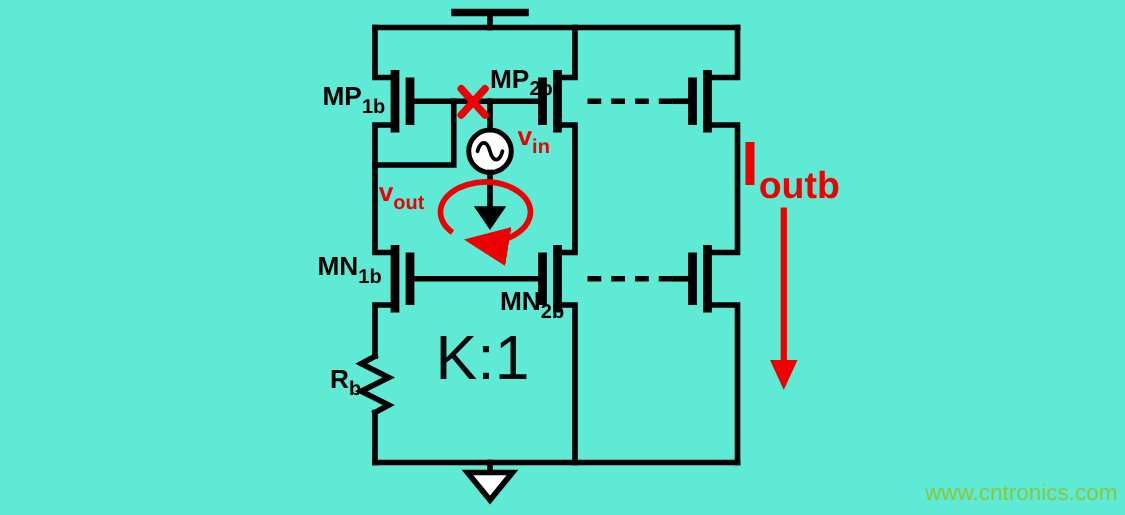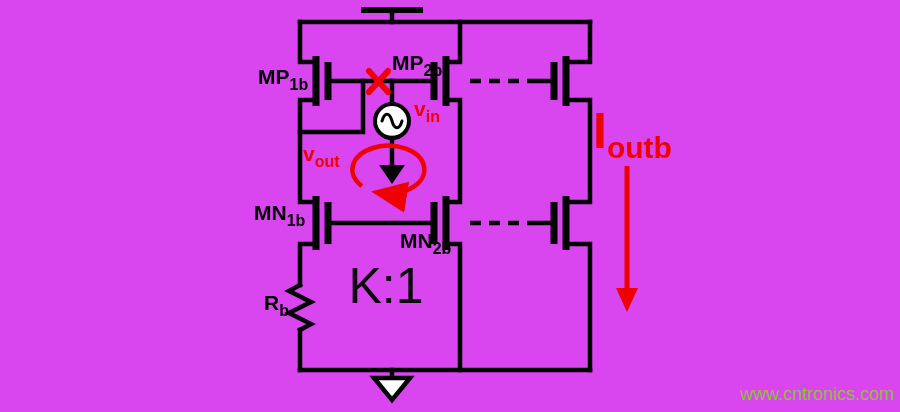--- a/index.html
+++ b/index.html
@@ -1,16 +1,16 @@
 <!DOCTYPE html>
 <html><head>
 <meta charset="utf-8">
 <style>
   html,body{margin:0;padding:0;background:#ffffff;}
-  .page{position:relative;width:900px;height:412px;background:#d946ef;overflow:hidden;}
+  .page{position:relative;width:900px;height:412px;background:#5eead4;overflow:hidden;}
   svg text{font-family:"Liberation Sans",sans-serif;}
   .lbl{font-size:21px;font-weight:bold;fill:#000;}
   .sub{font-size:16px;font-weight:bold;}
   .ann{fill:#ee0000;}
   .big{font-size:50px;font-weight:bold;}
   .bigsub{font-size:30px;font-weight:bold;}
   .ratio{font-size:50px;font-weight:400;fill:#0a0a0a;}
   .wm{font-size:18px;font-weight:400;fill:#8cc63e;}
   .w{fill:none;stroke:#000;stroke-width:4.5;stroke-linecap:square;}
   .b{fill:none;stroke:#000;stroke-width:7;stroke-linecap:butt;}

